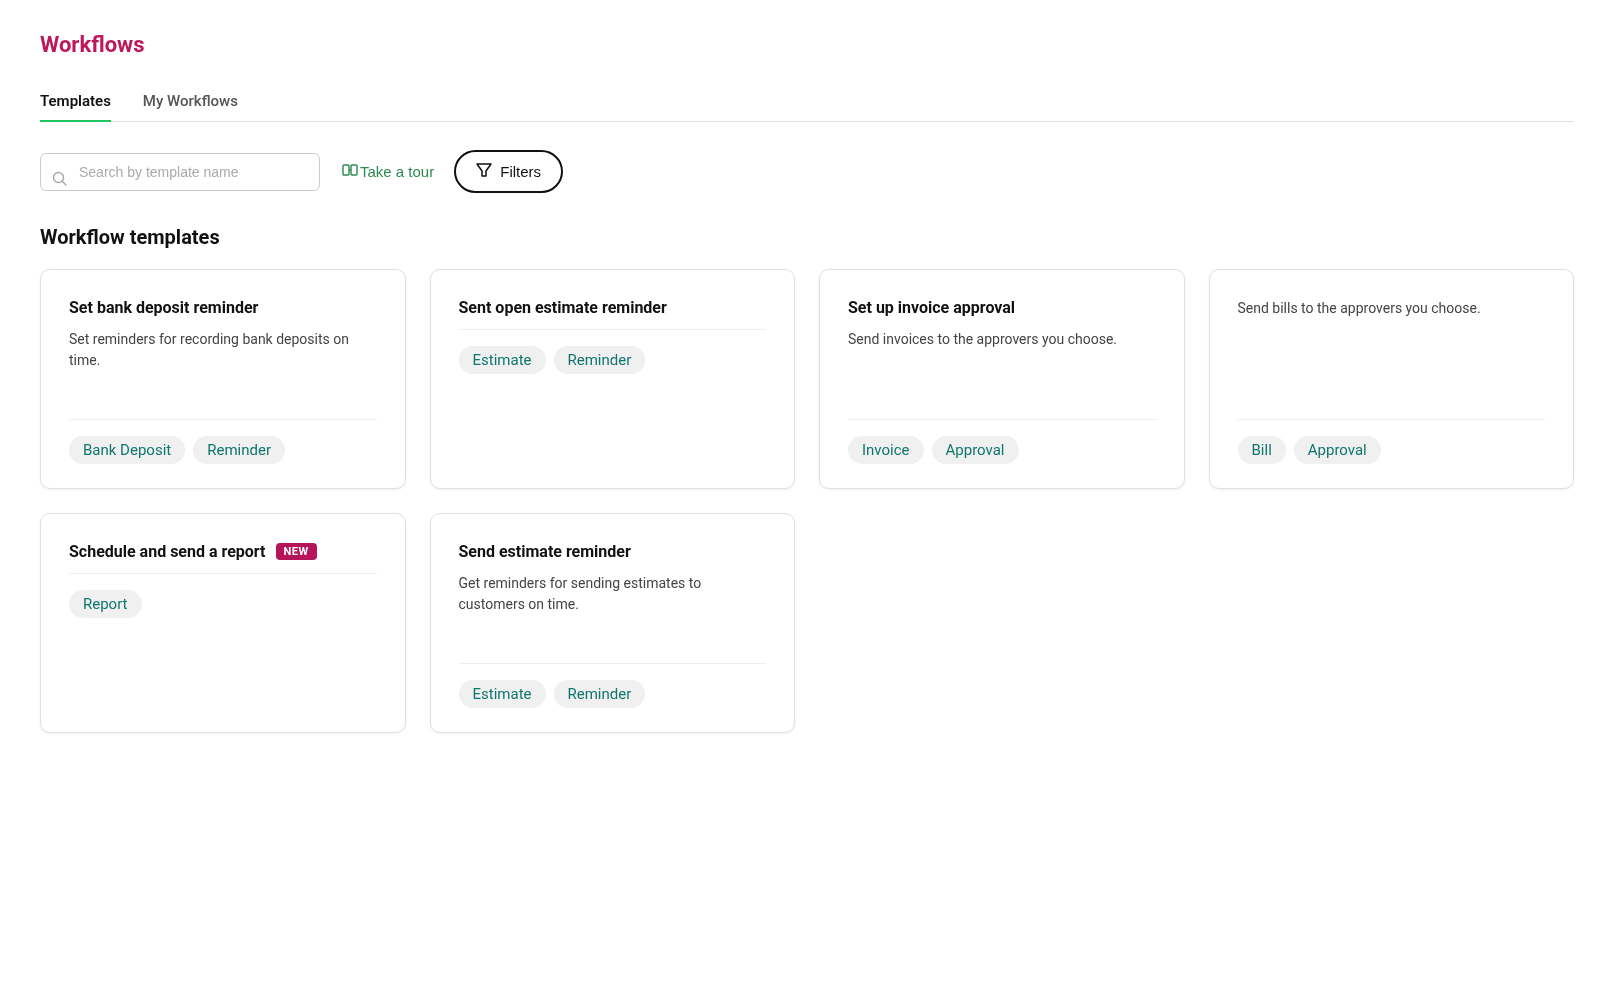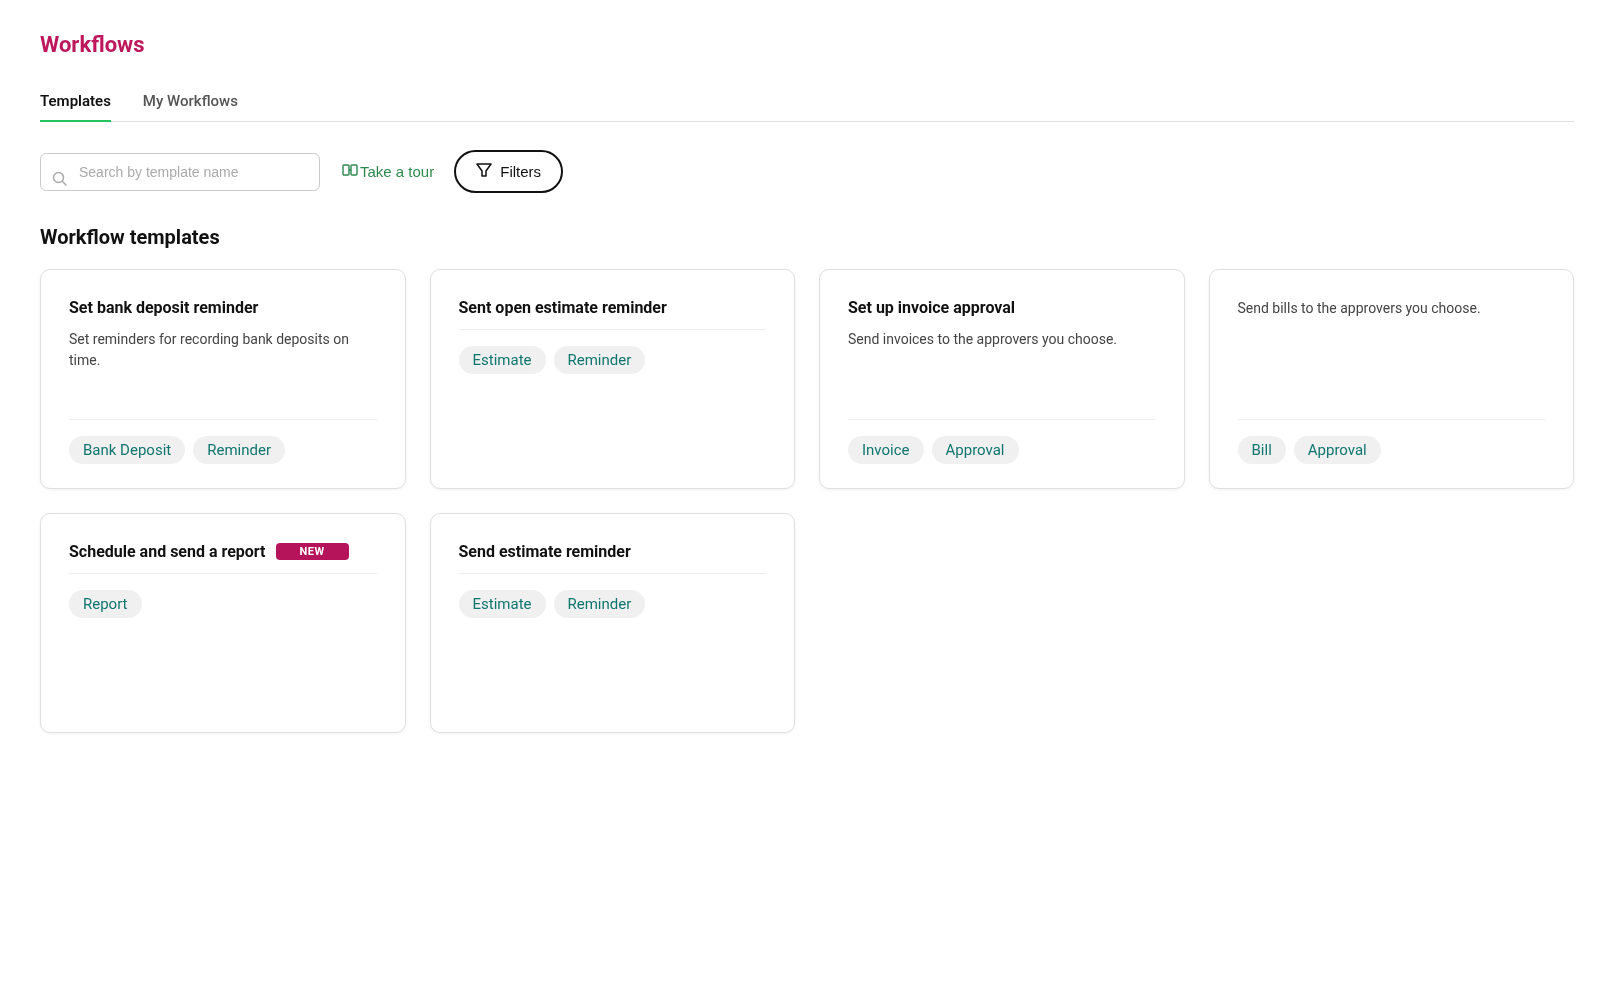--- a/index.html
+++ b/index.html
@@ -149,21 +149,21 @@
       align-items: center;
       gap: 10px;
       flex-wrap: wrap;
     }
 
     .new-badge {
       background: #b5135a;
       color: #ffffff;
       font-size: 11px;
       font-weight: 700;
-      padding: 2px 24px;
+      padding: 2px 8px;
       border-radius: 4px;
       letter-spacing: 0.5px;
     }
 
     .card-description {
       font-size: 14px;
       color: #444444;
       line-height: 1.5;
       flex-grow: 1;
       margin-bottom: 20px;
@@ -281,19 +281,20 @@
       </div>
       <hr class="card-divider">
       <div class="card-tags">
         <span class="tag">Report</span>
       </div>
     </div>
     <div class="card">
       <div class="card-title">
         <span>Send estimate reminder</span>
       </div>
+      <p class="card-description">Get reminders for sending estimates to customers on time.</p>
       <hr class="card-divider">
       <div class="card-tags">
         <span class="tag">Estimate</span>
         <span class="tag">Reminder</span>
       </div>
     </div>
   </div>
 
 </body></html>

